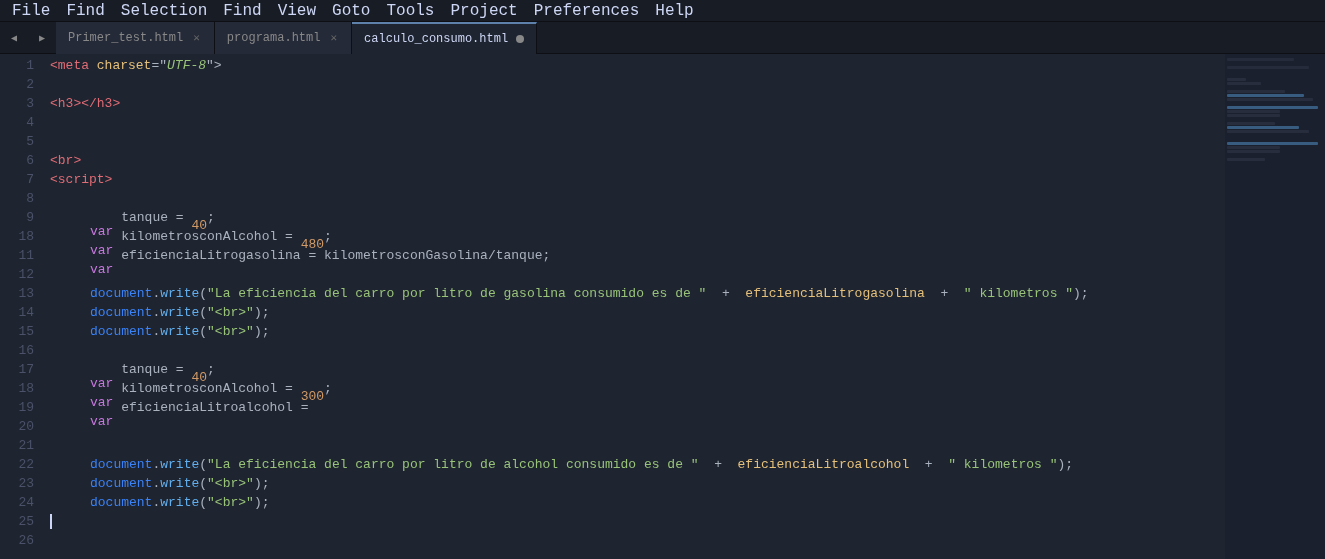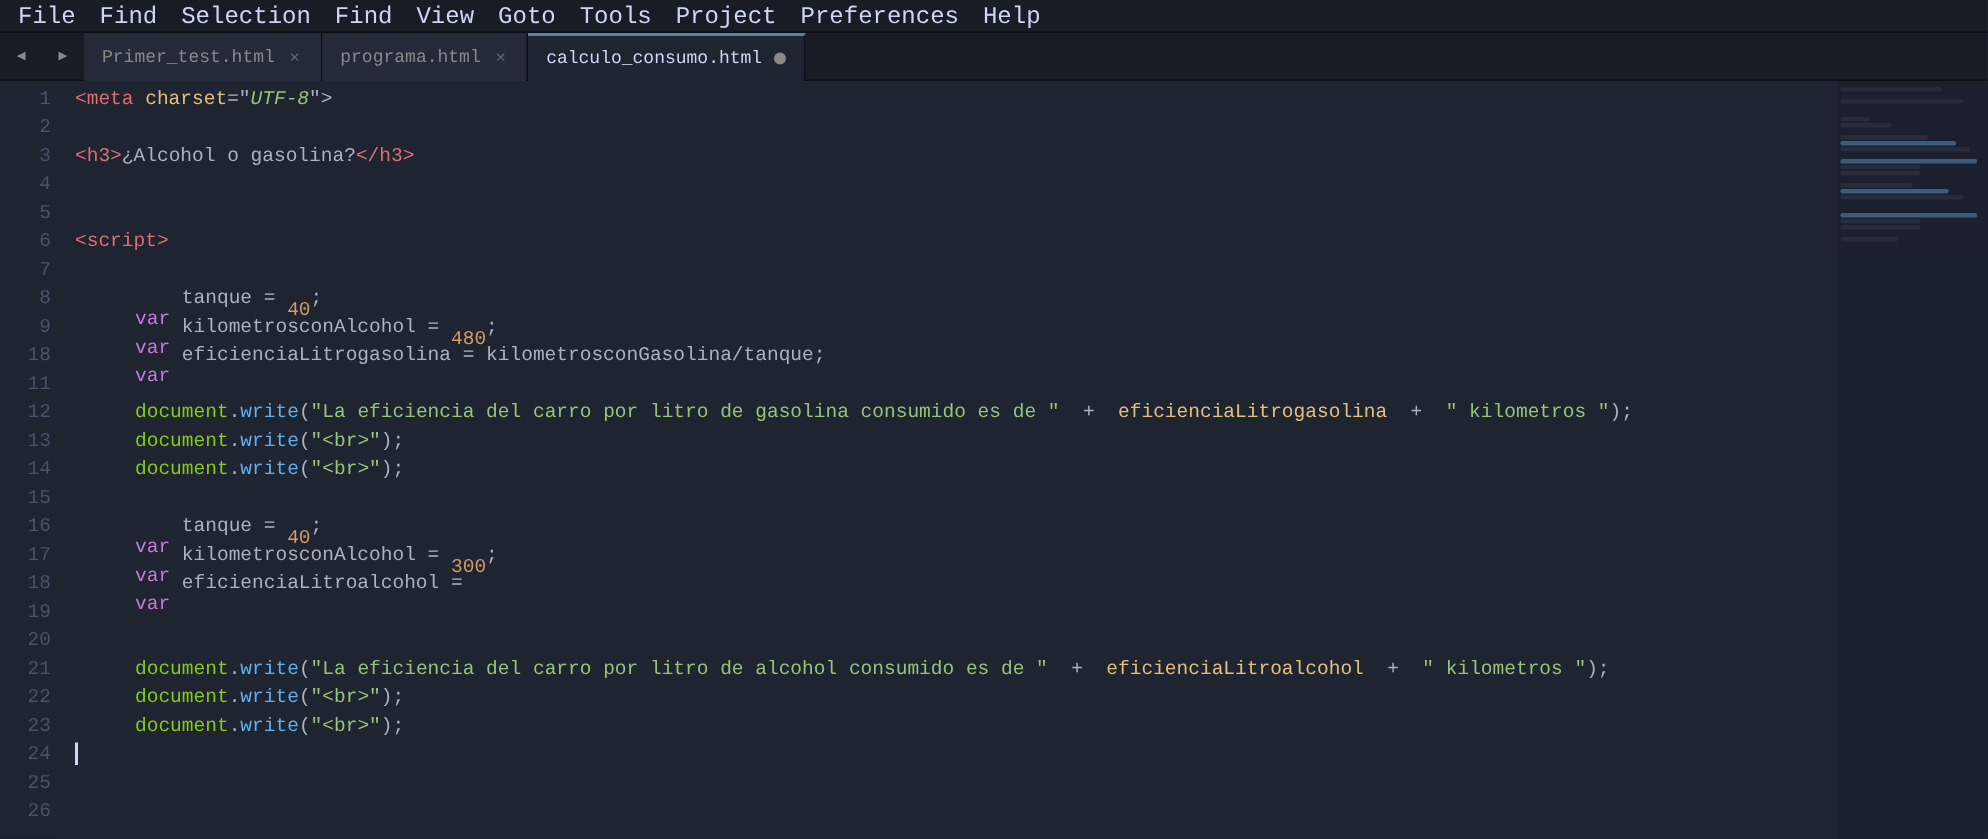--- a/index.html
+++ b/index.html
@@ -136,21 +136,21 @@
     }
 
     
     .tag { color: #e06c75; }
     .attr { color: #e5c07b; }
     .string { color: #98c379; font-style: italic; }
     .keyword { color: #c678dd; margin-top: 28px; }
     .number { color: #d19a66; margin-top: 16px; }
     .fn { color: #61afef; }
     .plain { color: #abb2bf; }
-    .method { color: #84cc16; }
+    .method { color: #3b82f6; }
     .str-lit { color: #98c379; }
     .var-ref { color: #e5c07b; }
 
     
     #minimap {
       width: 100px;
       background: #1a1f2e;
       flex-shrink: 0;
       overflow: hidden;
       opacity: 0.7;
@@ -233,27 +233,30 @@
 
   <div id="code-area">
 
     <div class="code-line">
       <span class="tag">&lt;meta </span><span class="attr">charset</span><span class="plain">="</span><span class="string">UTF-8</span><span class="plain">"&gt;</span>
     </div>
 
     <div class="code-line"></div>
 
     <div class="code-line">
-      <span class="tag">&lt;h3&gt;</span><span class="plain">¿Alcohol o gasolina?</span><span class="tag">&lt;/h3&gt;</span>
-    </div>
-
-    <div class="code-line"></div>
-
-    <div class="code-line"></div>
-
+      <span class="tag">&lt;h3&gt;</span><span class="tag">&lt;/h3&gt;</span>
+    </div>
+
+    <div class="code-line"></div>
+
+    <div class="code-line"></div>
+
+    <div class="code-line">
+      <span class="tag">&lt;br&gt;</span>
+    </div>
 
     <div class="code-line">
       <span class="tag">&lt;script&gt;</span>
     </div>
 
     <div class="code-line"></div>
 
     <div class="code-line">
       <span style="display:inline-block;width:40px;"></span><span class="keyword">var</span><span class="plain"> </span><span class="plain">tanque</span><span class="plain"> = </span><span class="number">40</span><span class="plain">;</span>
     </div>

